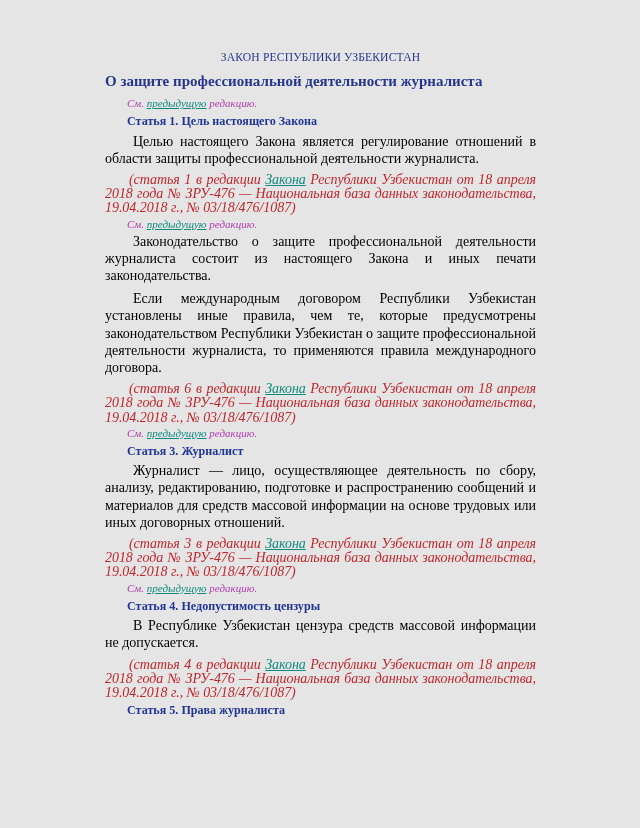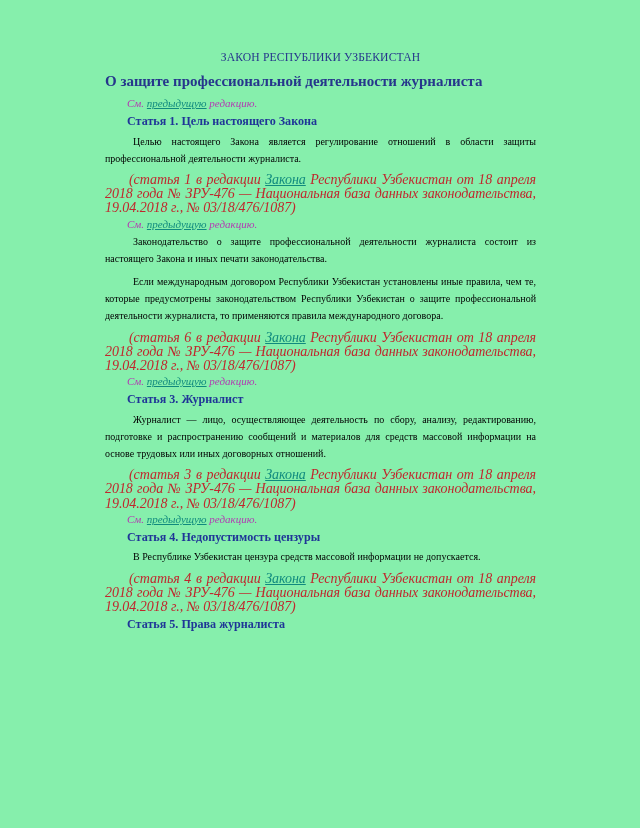--- a/index.html
+++ b/index.html
@@ -14,21 +14,21 @@
     color: #000000;
     -webkit-font-smoothing: antialiased;
   }
 
   #page {
     position: relative;
     width: 640px;
     height: 828px;
     box-sizing: border-box;
     padding: 50px 104px 0 105px;
-    background: #86efac;
+    background: #e5e5e5;
   }
 
   
   .doc-title {
     text-align: center;
     color: #26368c;
     font-size: 11.6px;
     line-height: 16px;
     letter-spacing: 0.15px;
     margin: 0 0 7px 0;
@@ -47,21 +47,21 @@
     font-size: 12.1px;
     font-weight: bold;
     line-height: 16.5px;
     text-align: justify;
     text-indent: 22px;
     margin: 2px 0 3px 0;
   }
 
   
   .para {
-    font-size: 10px;
+    font-size: 14px;
     line-height: 17.2px;
     text-align: justify;
     text-indent: 28px;
     margin: 0 0 6px 0;
     color: #000000;
     text-justify: inter-word;
   }
   .para:last-child { margin-bottom: 0; }
 
   

